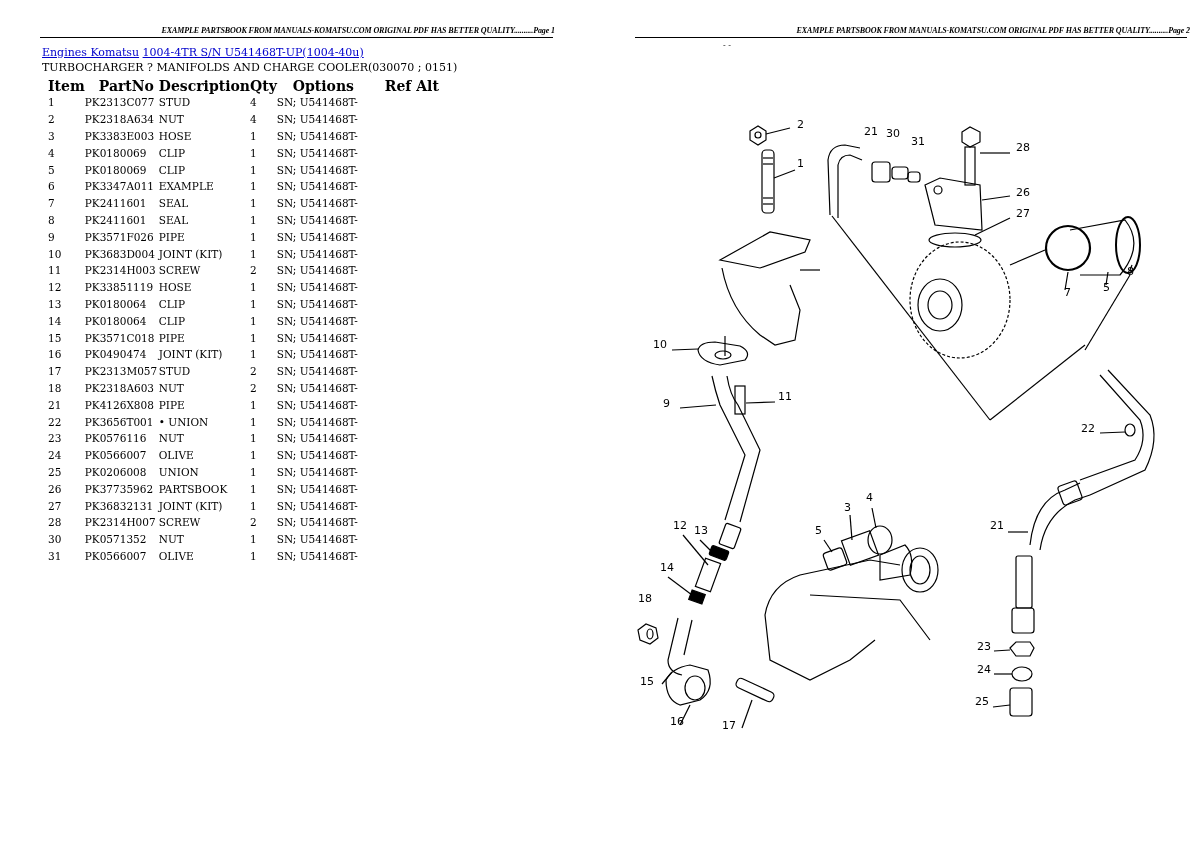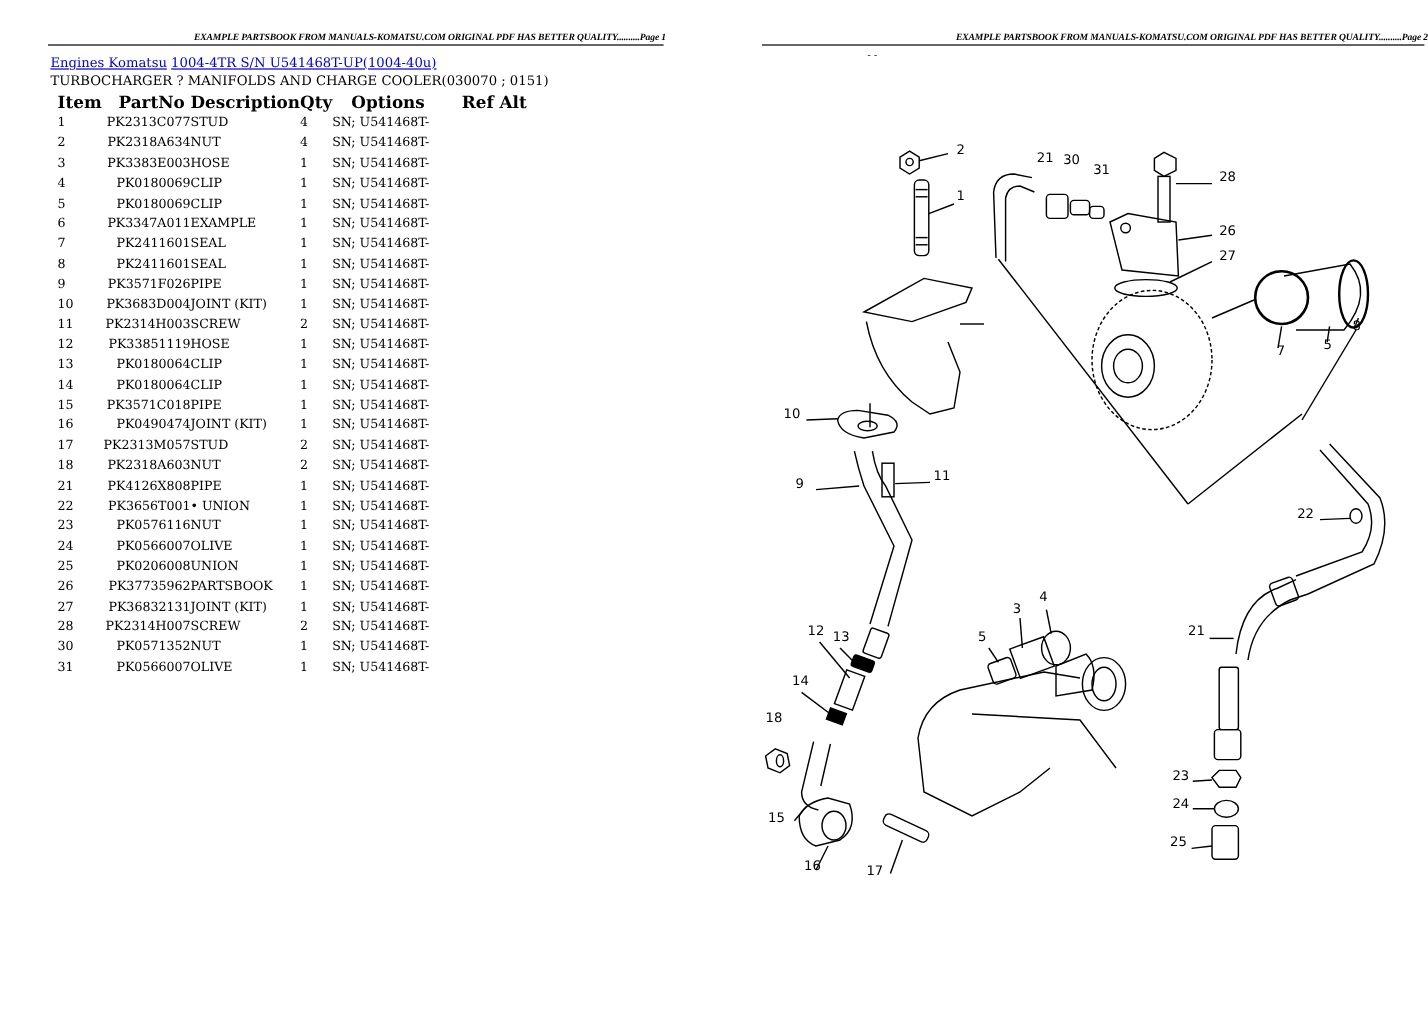--- a/index.html
+++ b/index.html
@@ -13,21 +13,21 @@
   .left .hdr-line { left:40px; width:513px; }
   .right .hdr { right:0px; }
   .right .hdr-line { left:40px; width:552px; }
   .crumbs { position:absolute; left:42px; top:46px; font-size:11px; font-family:"DejaVu Serif", serif; white-space:nowrap; }
   .crumbs a { color:#0000cc; text-decoration:underline; cursor:pointer; }
   .subtitle { position:absolute; left:42px; top:61px; font-size:11px; white-space:nowrap; }
   table.parts { position:absolute; left:44px; top:77px; border-collapse:collapse; font-size:10.5px; }
   table.parts th { font-weight:bold; text-align:left; padding:0; height:17px; font-size:14px; }
   table.parts td { padding:0; height:16.8px; white-space:nowrap; }
   .c-item { width:34px; padding-left:4px !important; }
-  .c-part { width:74px;text-align:right; }
+  .c-part { width:74px; }
   .c-desc { width:74px; }
   .c-qty { width:22px; }
   .c-opt { width:92px;margin-left:44px; }
   .c-ref { width:60px; }
   th.c-part { padding-left:14px !important; width:60px; }
   th.c-opt { padding-left:16px !important; }
   .lbl { position:absolute; font-family:"DejaVu Sans", sans-serif; font-size:11px; color:#000; }
   .dots { position:absolute; left:723px; top:41px; font-size:8px; }
 </style>
 </head>

